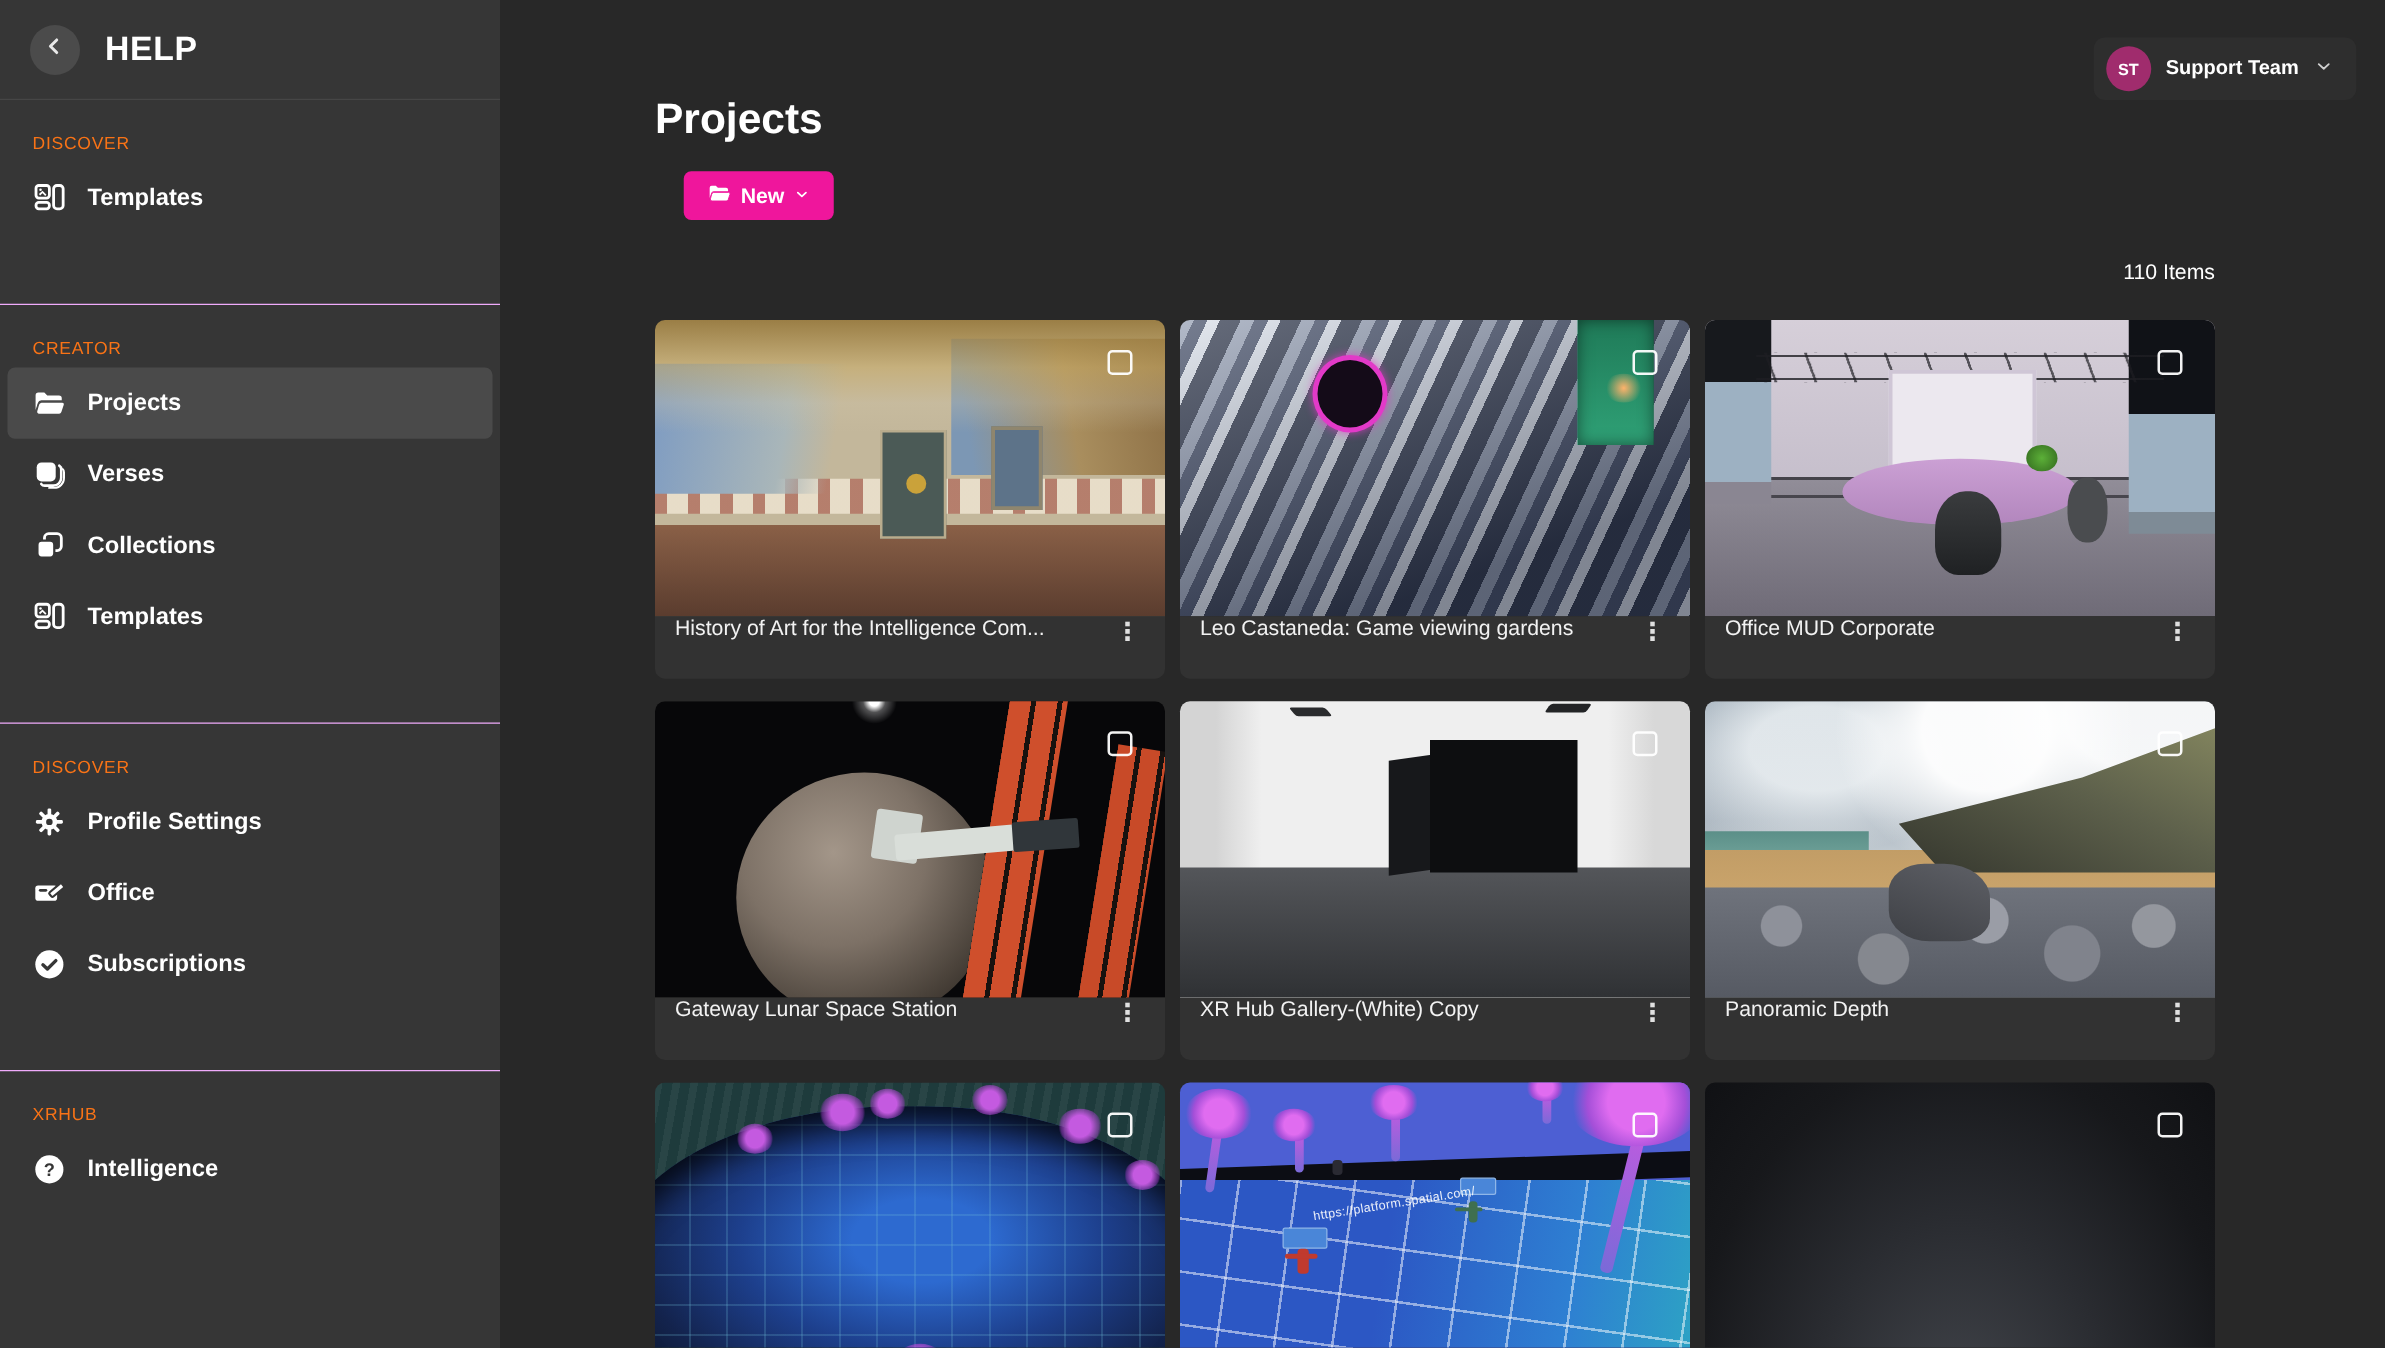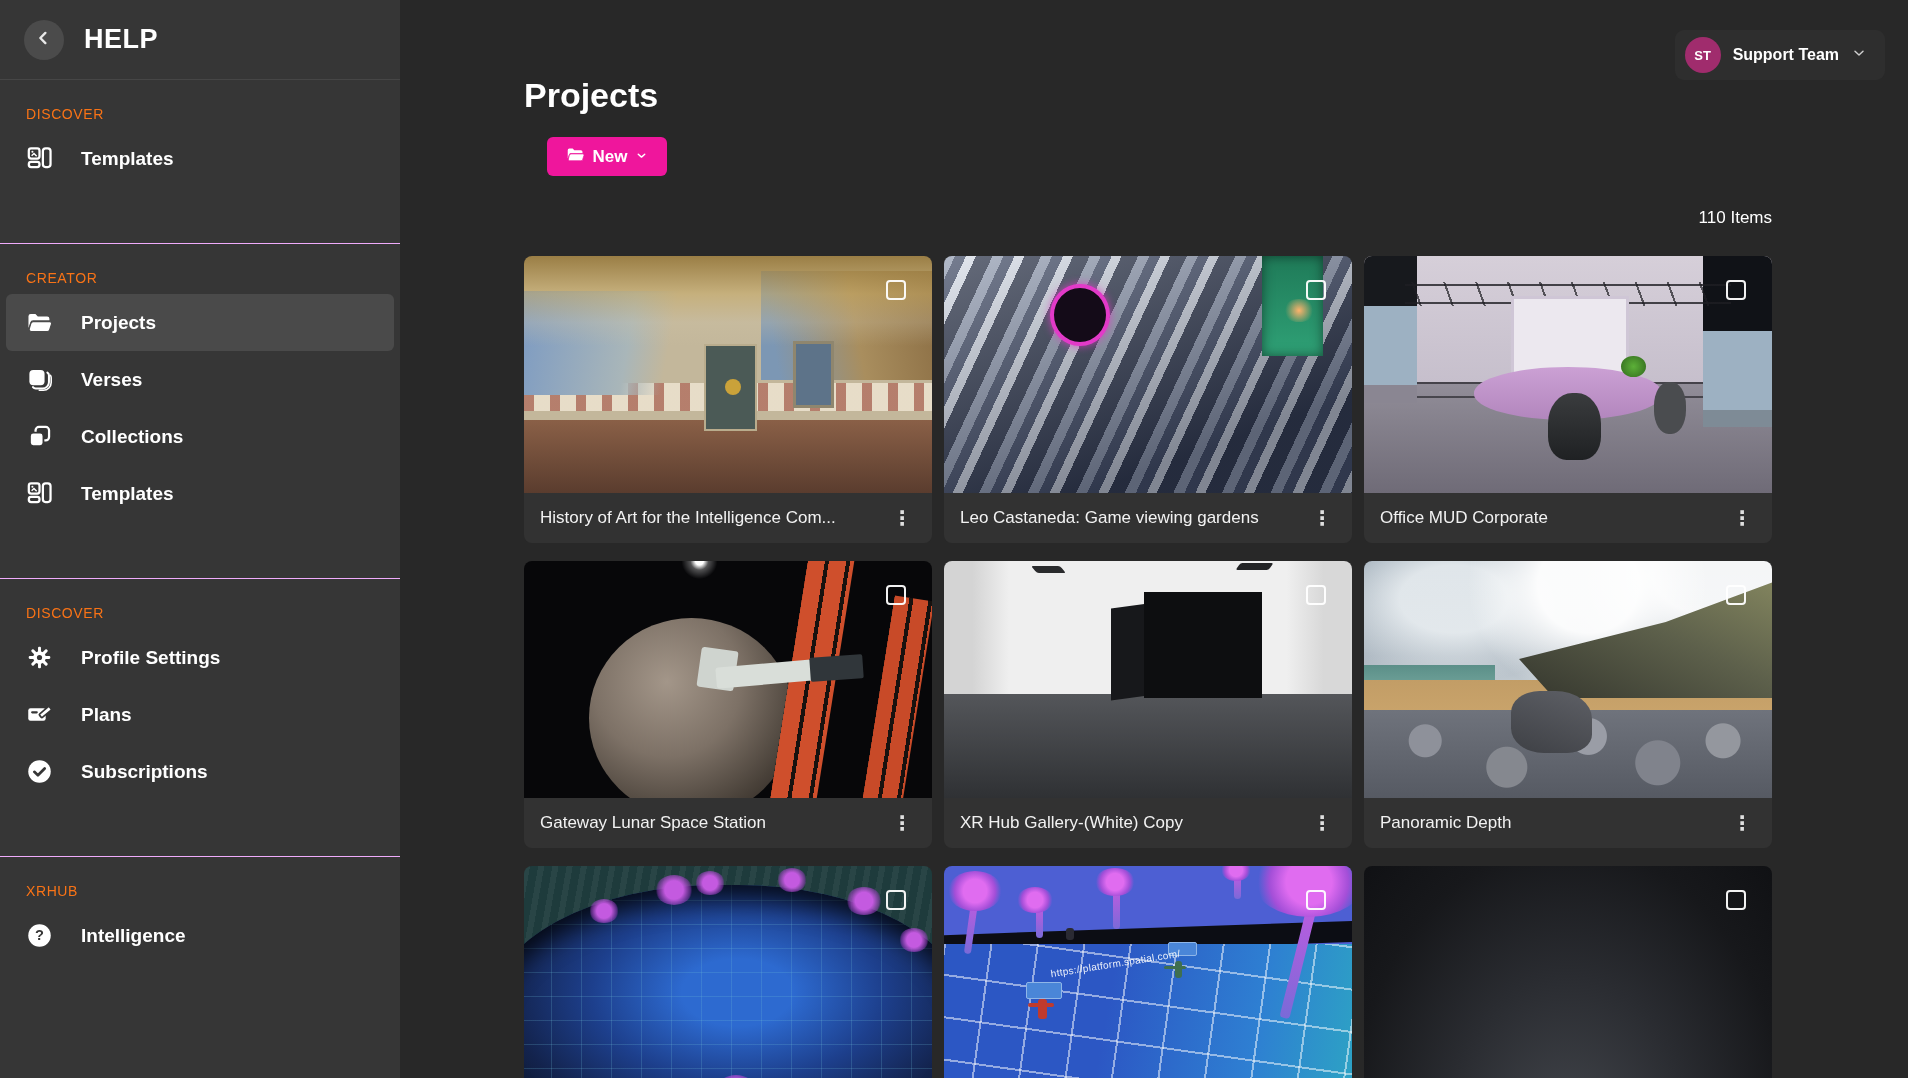--- a/index.html
+++ b/index.html
@@ -9,21 +9,21 @@
   
   .sidebar { position:fixed; left:0; top:0; width:400px; height:1078px; background:#363636; z-index:5; }
   .sb-header { height:80px; display:flex; align-items:center; gap:20px; padding-left:24px;
     border-bottom:1px solid #464646; }
   .back-btn { width:40px; height:40px; border-radius:50%; background:#4b4b4b; display:flex;
     align-items:center; justify-content:center; cursor:pointer; flex:0 0 auto; }
   .brand { font-size:27px; font-weight:bold; letter-spacing:.5px; }
   .sb-section { padding-bottom:56px; }
   .sb-section + .sb-section { border-top:1px solid #f0abfc; }
   .sb-label { margin:26px 0 8px 26px; font-size:14px; color:#f97316; letter-spacing:.6px; }
-  .sb-item { height:57px; display:flex; align-items:center; gap:28px; padding-left:26px;
+  .sb-item { height:57px; display:flex; align-items:center; gap:17px; padding-left:26px;
     font-size:19px; font-weight:bold; cursor:pointer; }
   .sb-item .ic { width:27px; height:27px; flex:0 0 auto; display:flex; align-items:center; justify-content:center; }
   .sb-item.active { background:#4a4a4a; border-radius:6px; margin:0 6px; padding-left:20px; }
 
   
   .user-chip { position:absolute; top:30px; right:23px; height:50px; background:#2e2e2e;
     border-radius:9px; display:flex; align-items:center; gap:12px; padding:0 18px 0 10px;
     cursor:pointer; z-index:4; }
   .avatar { width:36px; height:36px; border-radius:50%; background:#a02c6d; display:flex;
     align-items:center; justify-content:center; font-size:13px; font-weight:bold; }
@@ -41,21 +41,21 @@
   .new-btn { width:120px; height:39px; margin-left:23px; border:none; border-radius:6px;
     background:#ef169c; color:#fff; font-size:17px; font-weight:bold; font-family:inherit;
     display:flex; align-items:center; justify-content:center; gap:8px; cursor:pointer; }
   .items-count { text-align:right; margin-top:32px; font-size:17px; font-weight:normal; }
 
   
   .grid { margin-top:28px; display:grid; grid-template-columns:repeat(3,408px); column-gap:12px; row-gap:18px; }
   .card { width:408px; }
   .thumb { position:relative; width:408px; height:237px; border-radius:8px 8px 0 0; overflow:hidden; }
   .caption { height:50px; background:#323232; border-radius:0 0 8px 8px; display:flex;
-    align-items:center; padding:0 16px; }
+    align-items:flex-start; padding:0 16px; }
   .caption .t { flex:1; font-size:17px; color:#f2f2f2; white-space:nowrap; overflow:hidden; }
   .kebab { width:28px; text-align:center; font-size:20px; font-weight:bold; color:#e0e0e0; cursor:pointer; }
   .cbx { position:absolute; top:24px; right:26px; width:20px; height:20px; border:2px solid rgba(255,255,255,.95);
     border-radius:4px; cursor:pointer; z-index:3; }
   .thumb > div { position:absolute; }
 
   
   .th1 { background:
     linear-gradient(180deg, rgba(150,120,60,.9), rgba(200,170,100,.55) 16%, rgba(207,195,164,.3) 28%, transparent 38%),
     linear-gradient(100deg, #7d9bc2, #a9b6b9 55%, transparent 75%) 0 26%/46% 44% no-repeat,
@@ -258,21 +258,21 @@
       <span>Profile Settings</span>
     </div>
     <div class="sb-item">
       <span class="ic">
         <svg width="27" height="27" viewBox="0 0 24 24">
           <rect x="2" y="6.5" width="15.5" height="11" rx="2" fill="#fff"></rect>
           <rect x="4.5" y="9" width="6" height="2" rx="1" fill="#363636"></rect>
           <rect x="11.5" y="8" width="11.5" height="4" rx="1" transform="rotate(-40 17 10)" fill="#fff" stroke="#363636" stroke-width="1.5"></rect>
           </svg>
       </span>
-      <span>Plans</span>
+      <span>Office</span>
     </div>
     <div class="sb-item">
       <span class="ic">
         <svg width="27" height="27" viewBox="0 0 24 24">
           <circle cx="12" cy="12" r="10" fill="#fff"></circle>
           <path d="M7.4 12.3l3.2 3 6-6" stroke="#363636" stroke-width="2.4" fill="none" stroke-linecap="round" stroke-linejoin="round"></path>
           </svg>
       </span>
       <span>Subscriptions</span>
     </div>

